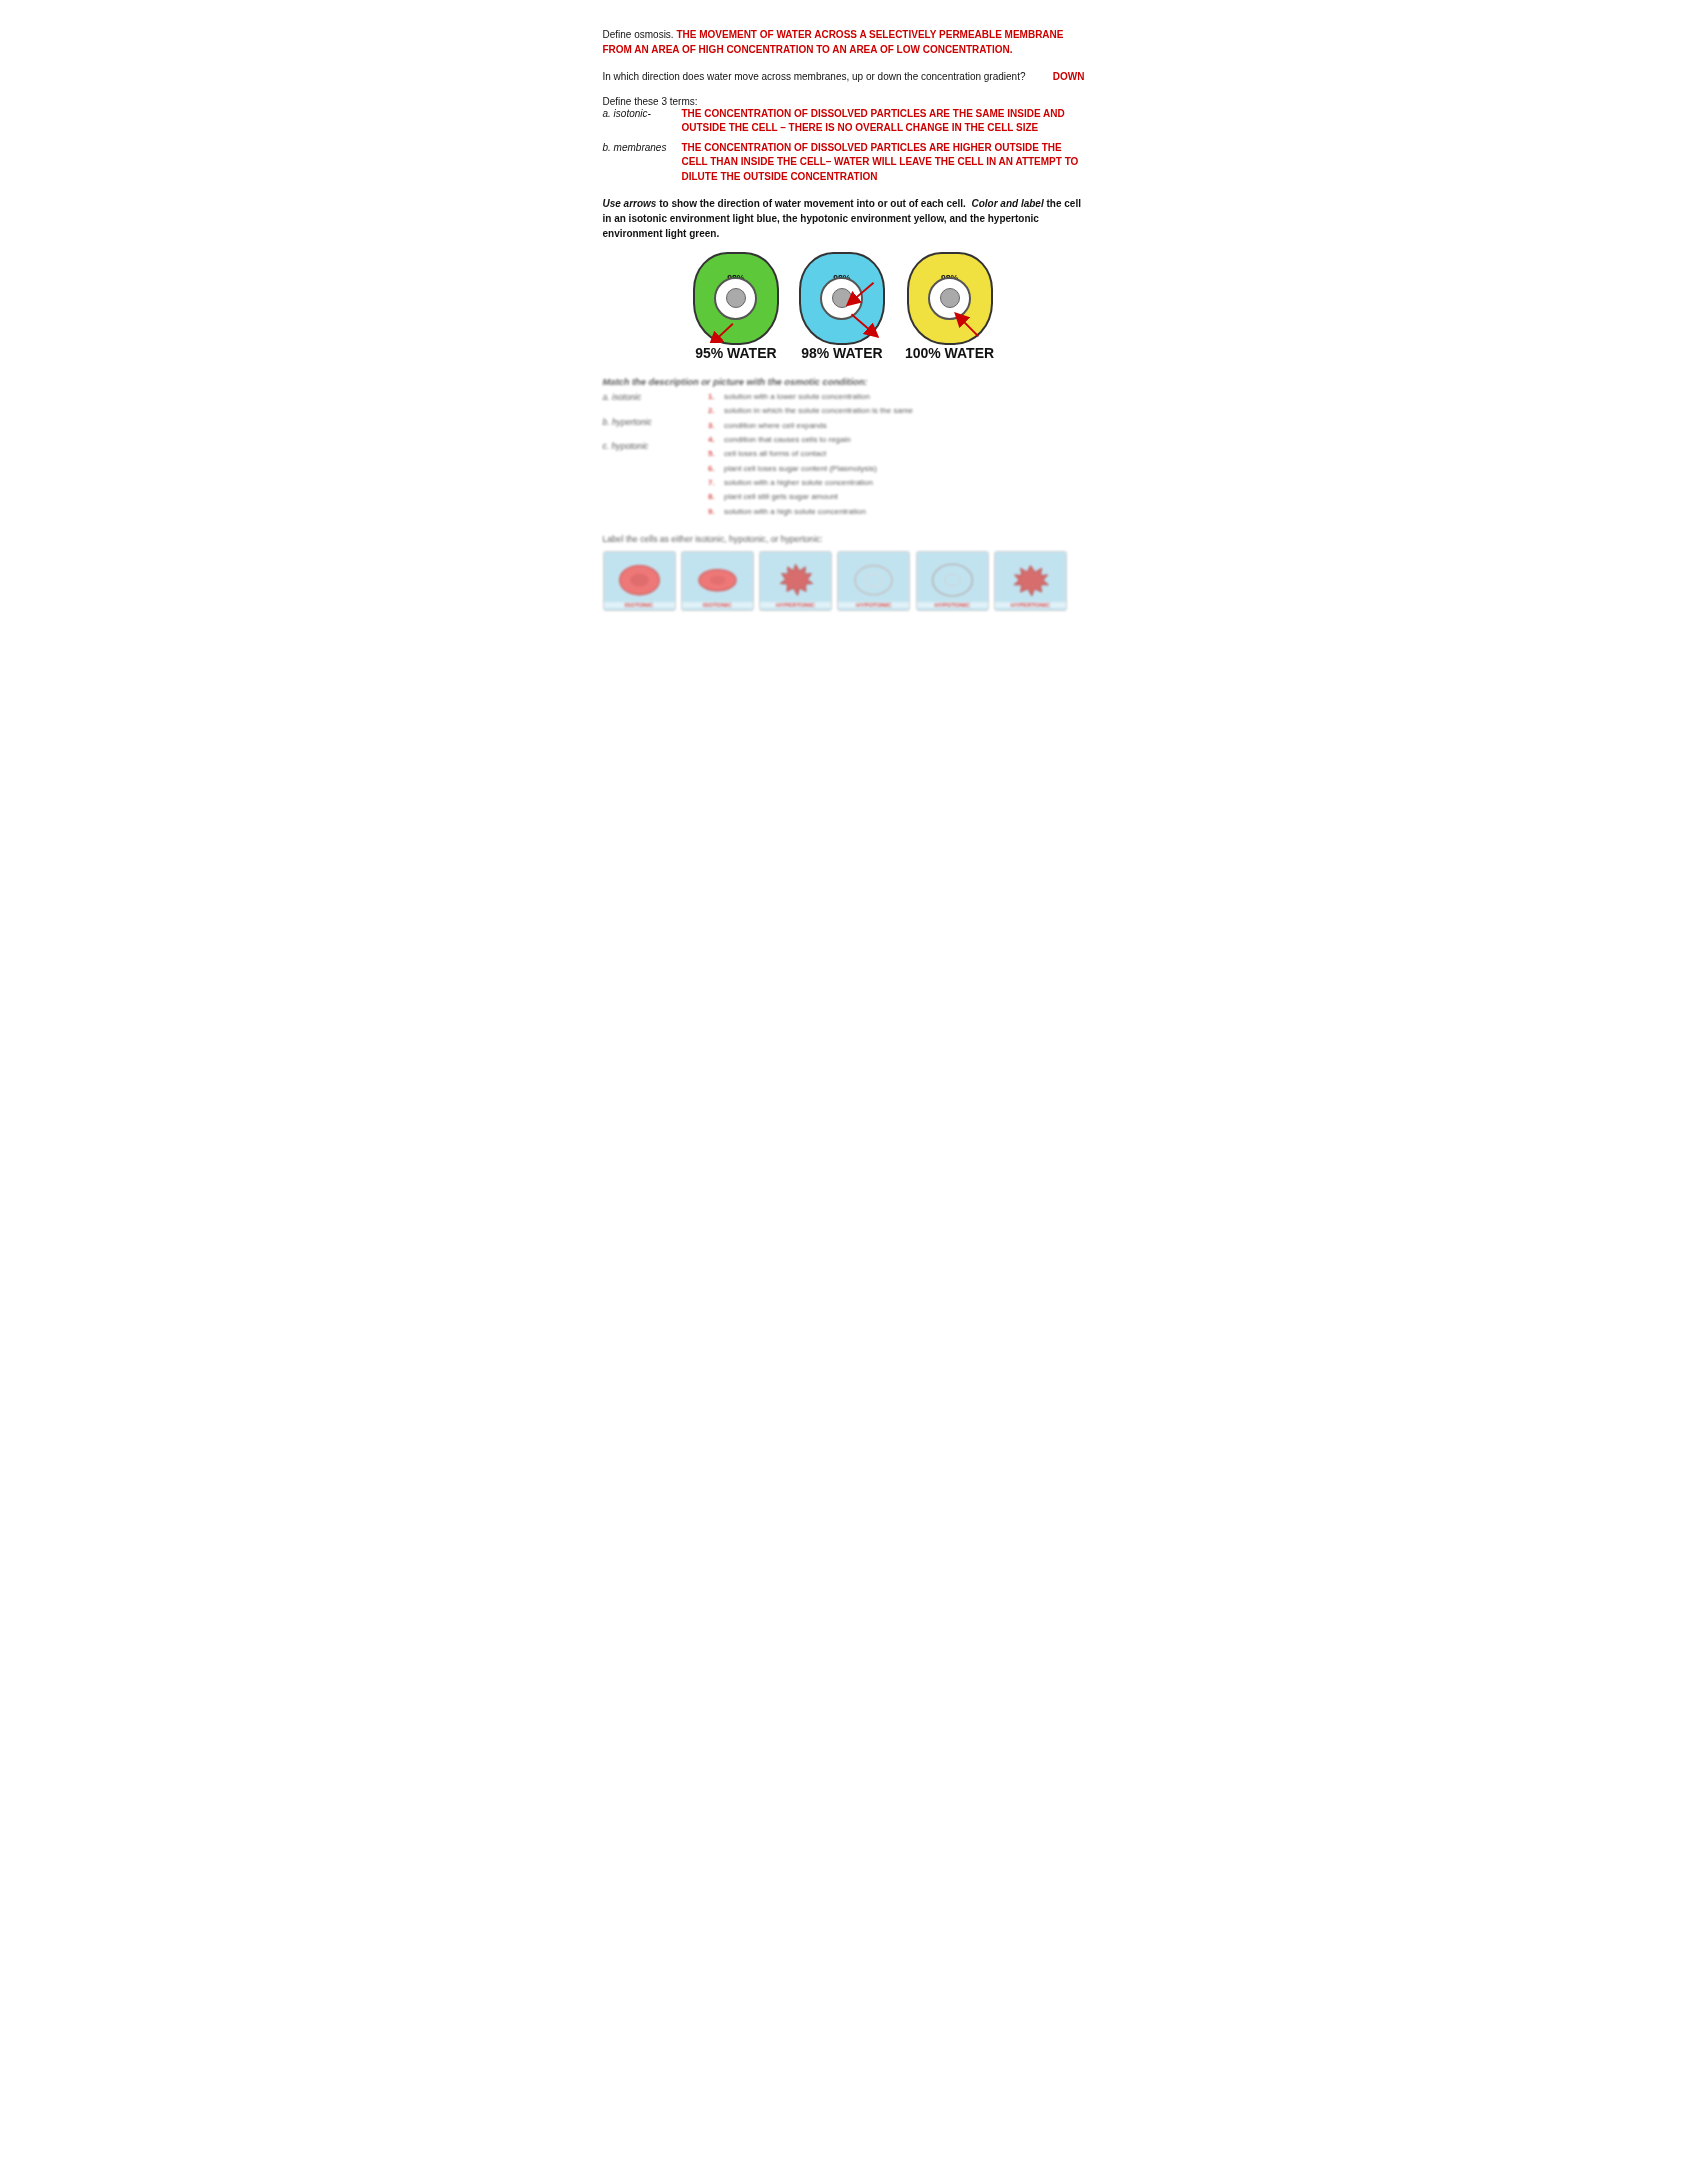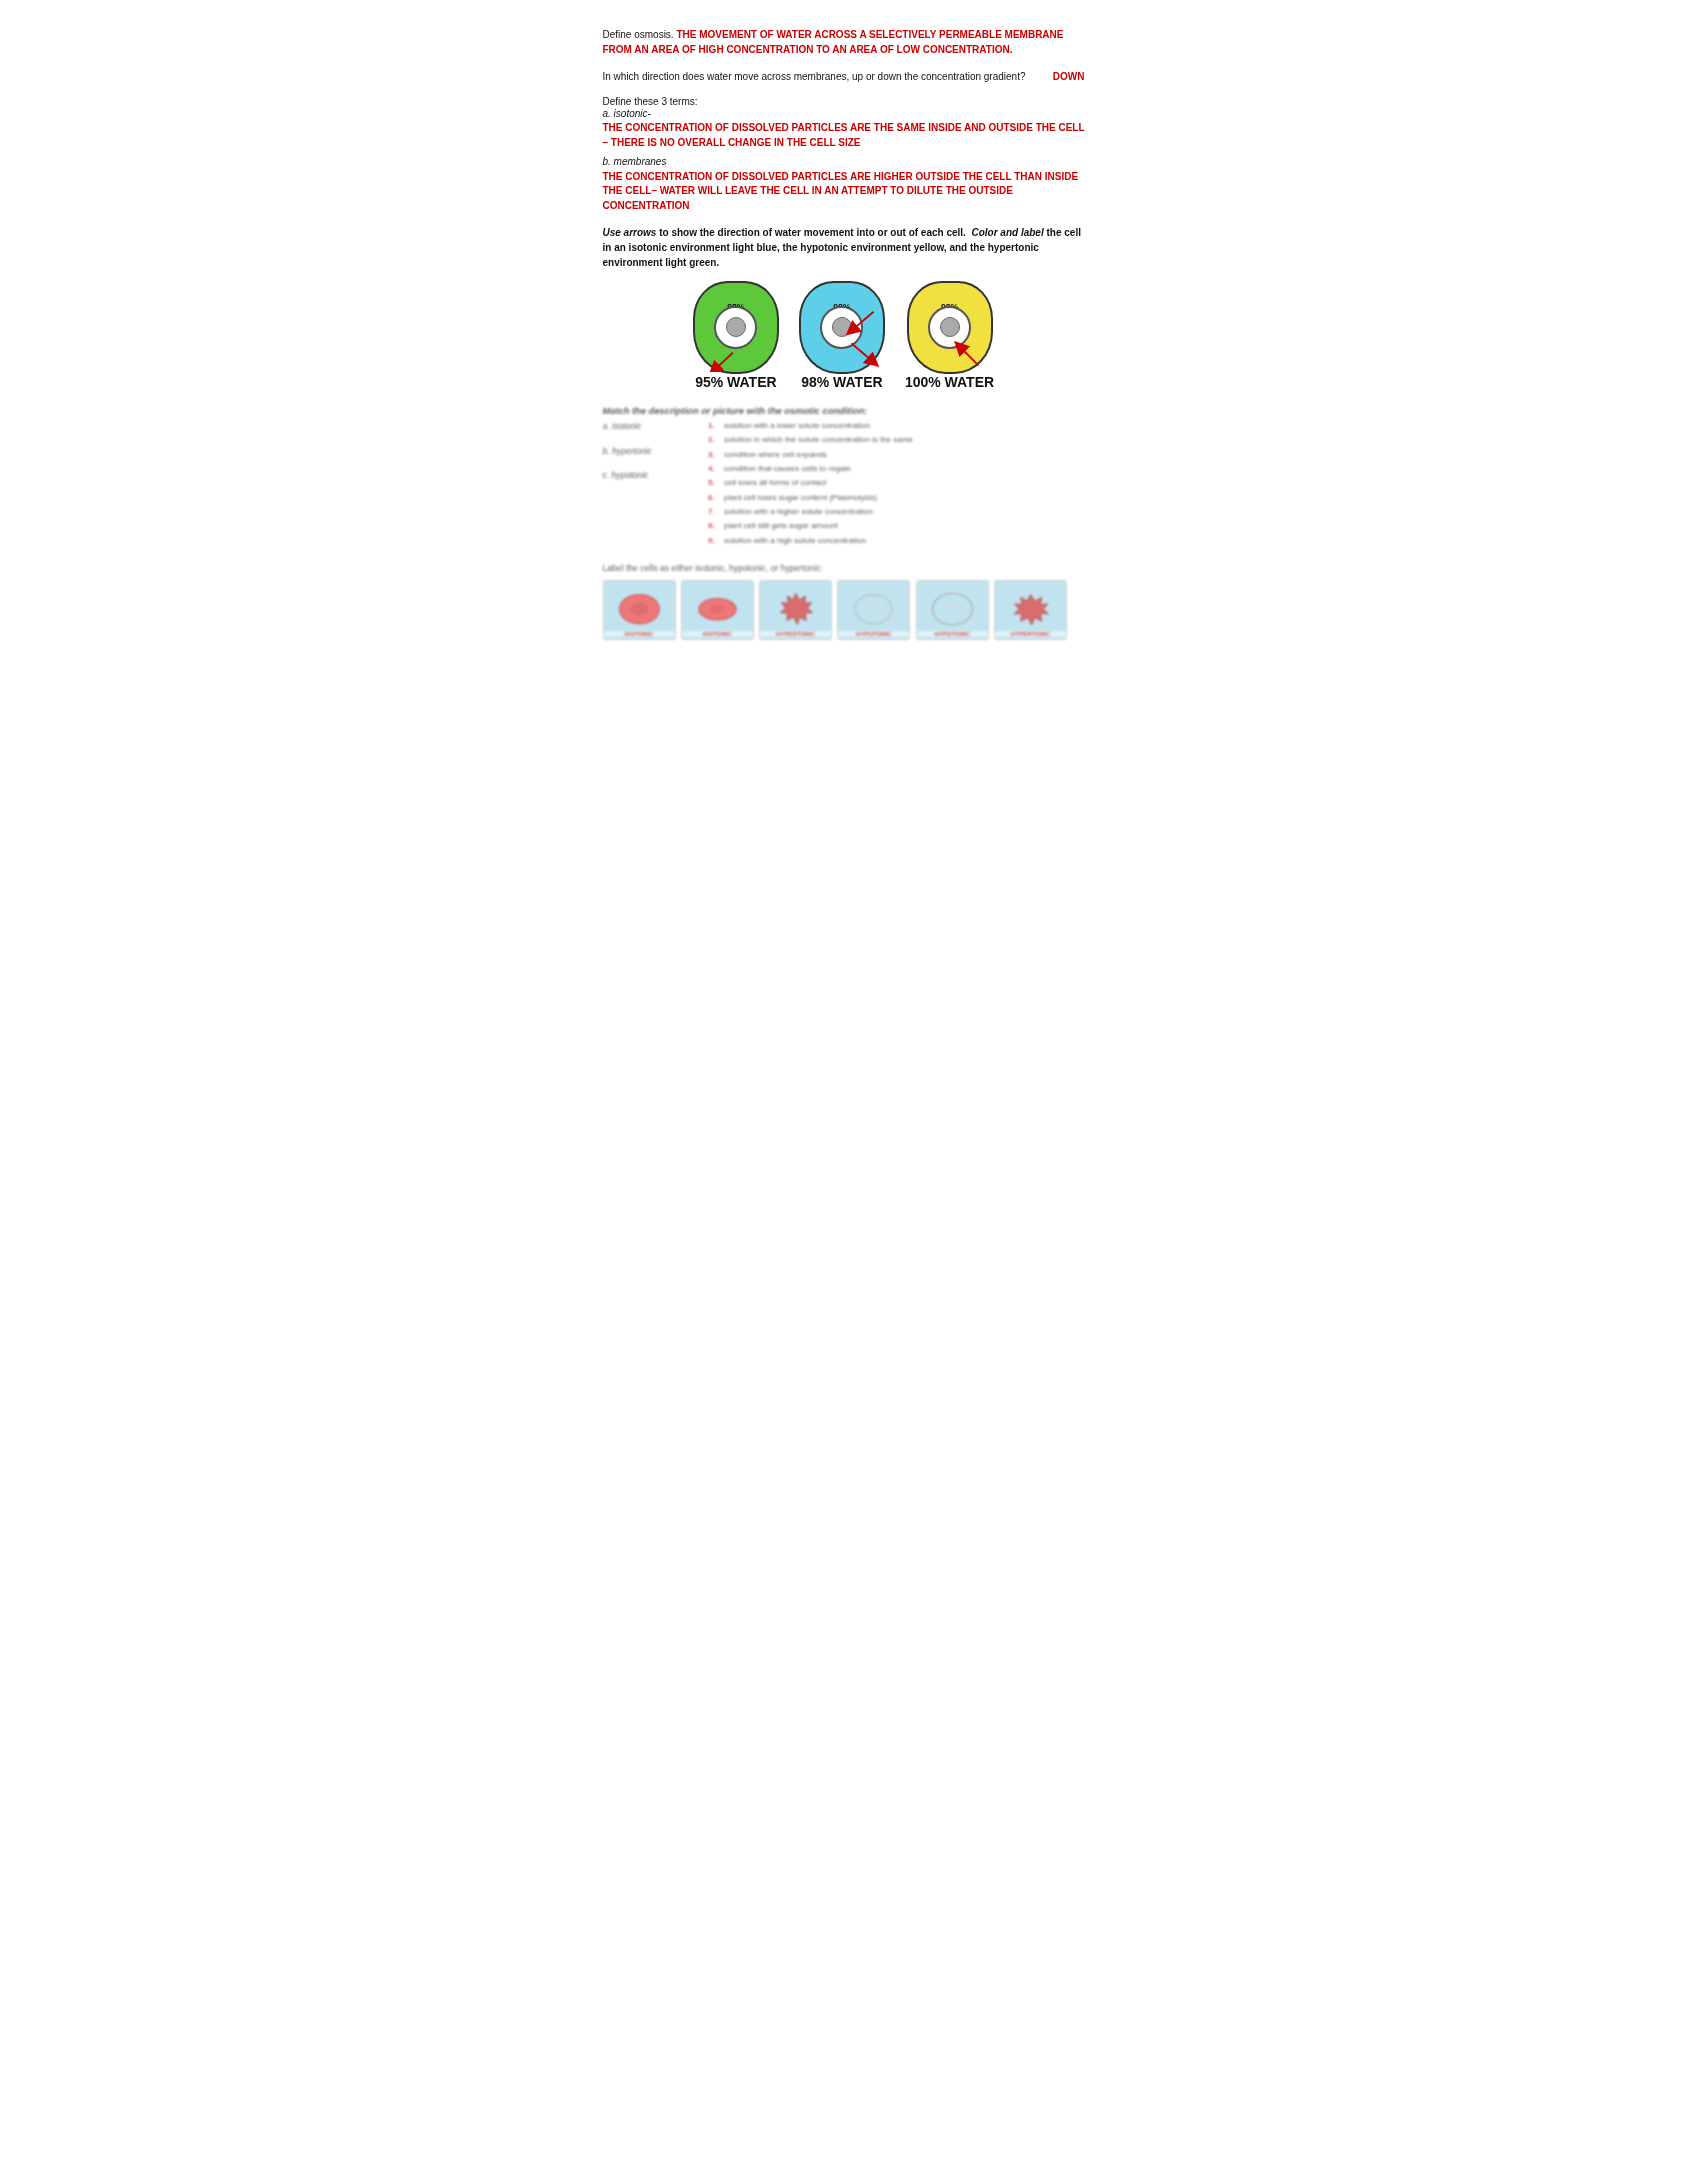--- a/index.html
+++ b/index.html
@@ -20,21 +20,20 @@
       color: #cc0000;
       font-weight: bold;
     }
     .define-terms {
       margin-bottom: 12px;
     }
     .term-row {
       display: flex;
       margin-bottom: 5.3px;
       line-height: 1.45;
-      flex-direction: column;
     }
     .term-label {
       min-width: 79px;
       font-style: italic;
       flex-shrink: 0;
     }
     .term-def {
       flex: 1;
     }
     .direction-row {

